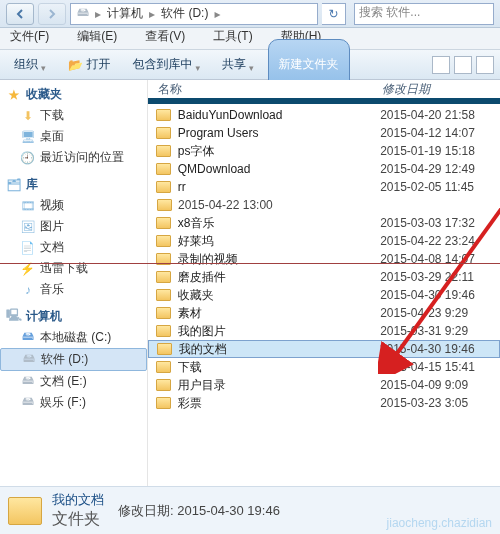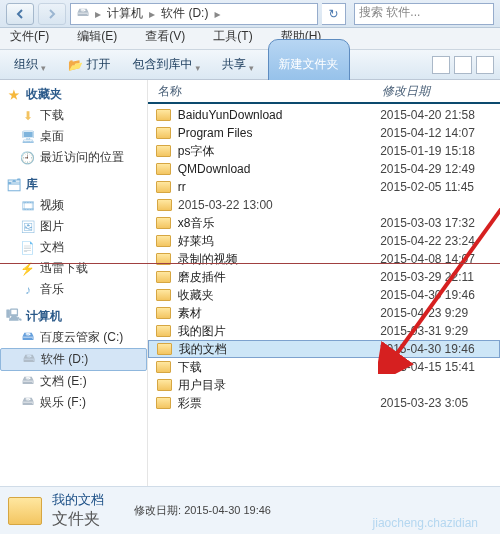--- a/index.html
+++ b/index.html
@@ -27,39 +27,39 @@
 .side-item { display: flex; align-items: center; gap: 4px; padding: 2px 6px 2px 20px; color: #333; }
 .side-item.selected { background: #d4e5f6; border: 1px solid #8fb7dd; border-radius: 2px; }
 .icon { width: 16px; height: 16px; display: inline-flex; align-items: center; justify-content: center; font-size: 12px; }
 .icon.star { color: #f6b83c; }
 .icon.folder { color: #f3c361; }
 .icon.lib { color: #7fb4dc; }
 .icon.pc { color: #a0b8cc; }
 .icon.disk { color: #b0bcc8; }
 .icon.sys { color: #66a0dd; }
 .details { flex: 1; display: flex; flex-direction: column; min-width: 0; }
-.cols { height: 24px; display: flex; align-items: center; border-bottom: 2px solid #0c4a6e; color: #4a6078; }
+.cols { height: 24px; display: flex; align-items: center; border-bottom: 6px solid #0c4a6e; color: #4a6078; }
 .col-name { width: 230px; padding-left: 10px; }
 .col-date { width: 120px; padding-left: 4px; font-style: italic; }
 .filelist { flex: 1; overflow: hidden; padding: 2px 0; position: relative; }
 .file-row { height: 18px; display: flex; align-items: center; padding: 0 0 0 8px; }
 .file-row.selected { background: #cde6f7; border: 1px solid #7da2ce; }
 .file-row .icon { width: 16px; height: 14px; margin-right: 6px; }
 .file-name { width: 206px; color: #222; white-space: nowrap; overflow: hidden; }
 .file-date { width: 122px; color: #444; font-size: 12px; }
 .folder-ico { width: 15px; height: 12px; background: linear-gradient(#ffe7a0, #f3c561); border: 1px solid #d6a642; border-radius: 1px; }
 .app-ico { width: 14px; height: 14px; background: #fff; border: 1px solid #8cb8dc; border-radius: 2px; }
 .arrow-overlay { position: absolute; left: 230px; top: 30px; width: 180px; height: 240px; pointer-events: none; }
 .hr-overlay { position: absolute; left: 0; top: 263px; width: 500px; height: 1px; background: #a04040; pointer-events: none; }
 .detailpane { height: 48px; background: #eef4fa; border-top: 1px solid #d0dce8; display: flex; align-items: center; padding: 4px 8px; gap: 10px; }
 .detail-ico { width: 34px; height: 28px; background: linear-gradient(#ffe7a0, #f3c561); border: 1px solid #d6a642; border-radius: 2px; }
 .detail-text .t1 { color: #1a4e85; font-size: 13px; }
 .detail-text .t2 { color: #555; font-size: 16px; }
-.detail-right { margin-left: 20px; color: #444; font-size: 11px; }
-.footer-wm { position: absolute; bottom: 4px; right: 22px; color: #b5d7f0; font-size: 12px; pointer-events: none; }
+.detail-right { margin-left: 4px; color: #444; font-size: 13px; }
+.footer-wm { position: absolute; bottom: 4px; right: 8px; color: #b5d7f0; font-size: 12px; pointer-events: none; }
 .dd { color: #888; font-size: 9px; }
 </style>
 </head>
 <body>
 
 <div class="window">
 
   <div class="titlebar">
     <div class="nav-btn">
         <svg width="12" height="12" viewBox="0 0 12 12">
@@ -164,21 +164,21 @@
             <span>音乐</span>
           </div>
       </div>
       <div class="side-group">
         <div class="side-header">
             <span class="icon pc">🖳</span>
             <span>计算机</span>
           </div>
         <div class="side-item">
             <span class="icon sys">🖴</span>
-            <span>百度云管家 (C:)</span>
+            <span>本地磁盘 (C:)</span>
           </div>
         <div class="side-item selected">
             <span class="icon disk">🖴</span>
             <span>软件 (D:)</span>
           </div>
         <div class="side-item">
             <span class="icon disk">🖴</span>
             <span>文档 (E:)</span>
           </div>
         <div class="side-item">
@@ -206,21 +206,21 @@
             <span class="icon">
               <span class="folder-ico"></span>
             </span>
             <span class="file-name">BaiduYunDownload</span>
             <span class="file-date">2015-04-20 21:58</span>
           </div>
           <div class="file-row">
             <span class="icon">
               <span class="folder-ico"></span>
             </span>
-            <span class="file-name">Program Files</span>
+            <span class="file-name">Program Users</span>
             <span class="file-date">2015-04-12 14:07</span>
           </div>
           <div class="file-row">
             <span class="icon">
               <span class="folder-ico"></span>
             </span>
             <span class="file-name">ps字体</span>
             <span class="file-date">2015-01-19 15:18</span>
           </div>
           <div class="file-row">
@@ -234,21 +234,21 @@
             <span class="icon">
               <span class="folder-ico"></span>
             </span>
             <span class="file-name">rr</span>
             <span class="file-date">2015-02-05 11:45</span>
           </div>
           <div class="file-row">
             <span class="icon">
               <span class="folder-ico"></span>
             </span>
-            <span class="file-date">2015-03-22 13:00</span>
+            <span class="file-date">2015-04-22 13:00</span>
           </div>
           <div class="file-row">
             <span class="icon">
               <span class="folder-ico"></span>
             </span>
             <span class="file-name">x8音乐</span>
             <span class="file-date">2015-03-03 17:32</span>
           </div>
           <div class="file-row">
             <span class="icon">
@@ -304,20 +304,21 @@
               <span class="folder-ico"></span>
             </span>
             <span class="file-name">下载</span>
             <span class="file-date">2015-04-15 15:41</span>
           </div>
           <div class="file-row">
             <span class="icon">
               <span class="folder-ico"></span>
             </span>
             <span class="file-name">用户目录</span>
+            <span class="file-date">2015-04-09  9:09</span>
           </div>
           <div class="file-row">
             <span class="icon">
               <span class="folder-ico"></span>
             </span>
             <span class="file-name">彩票</span>
             <span class="file-date">2015-03-23  3:05</span>
           </div>
         </div>
     </div>

